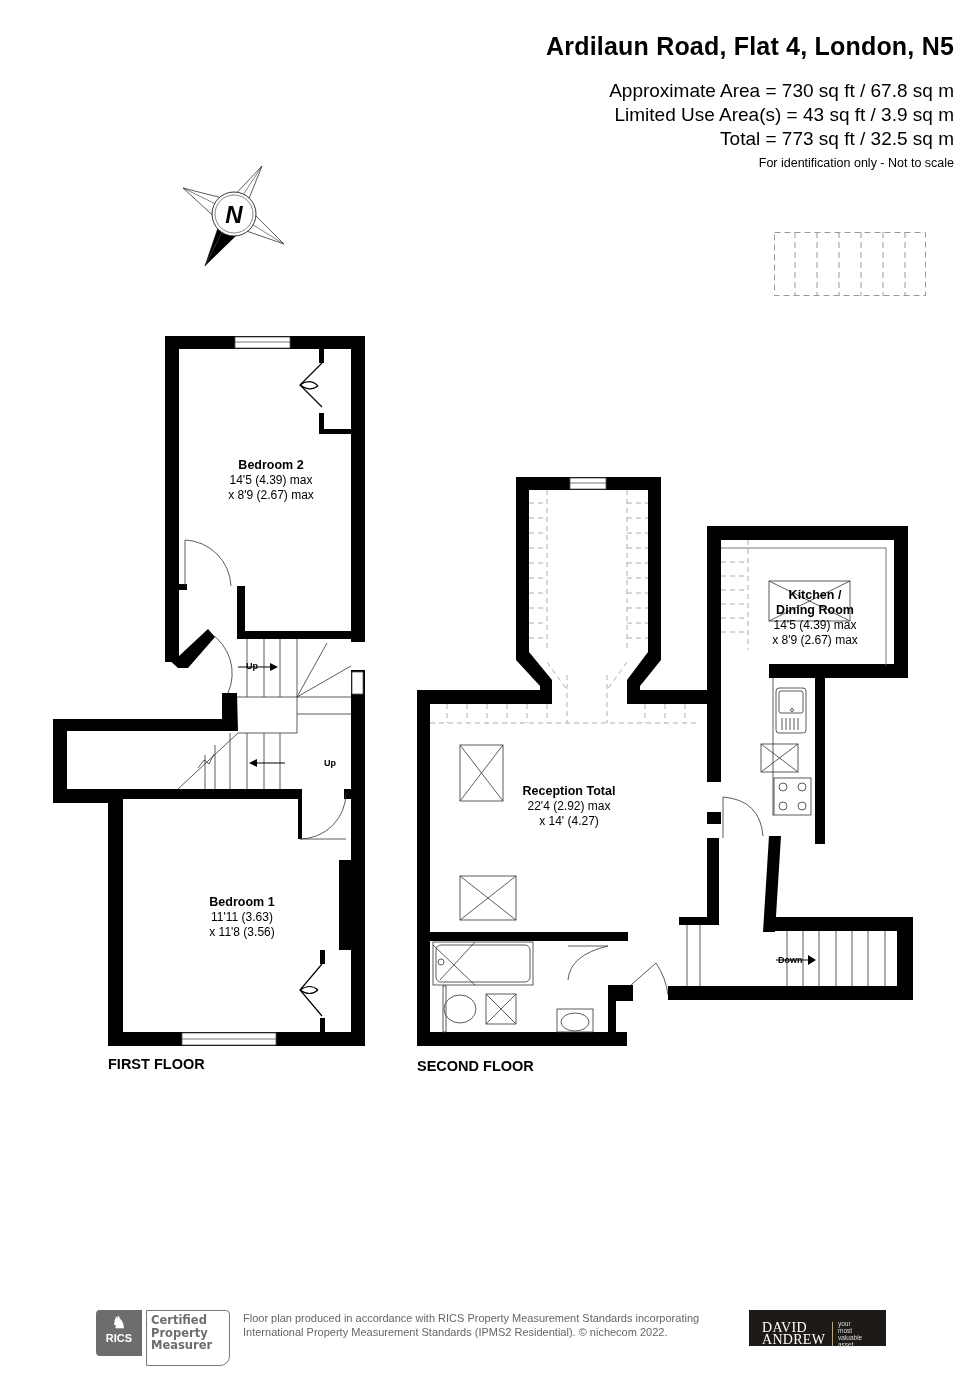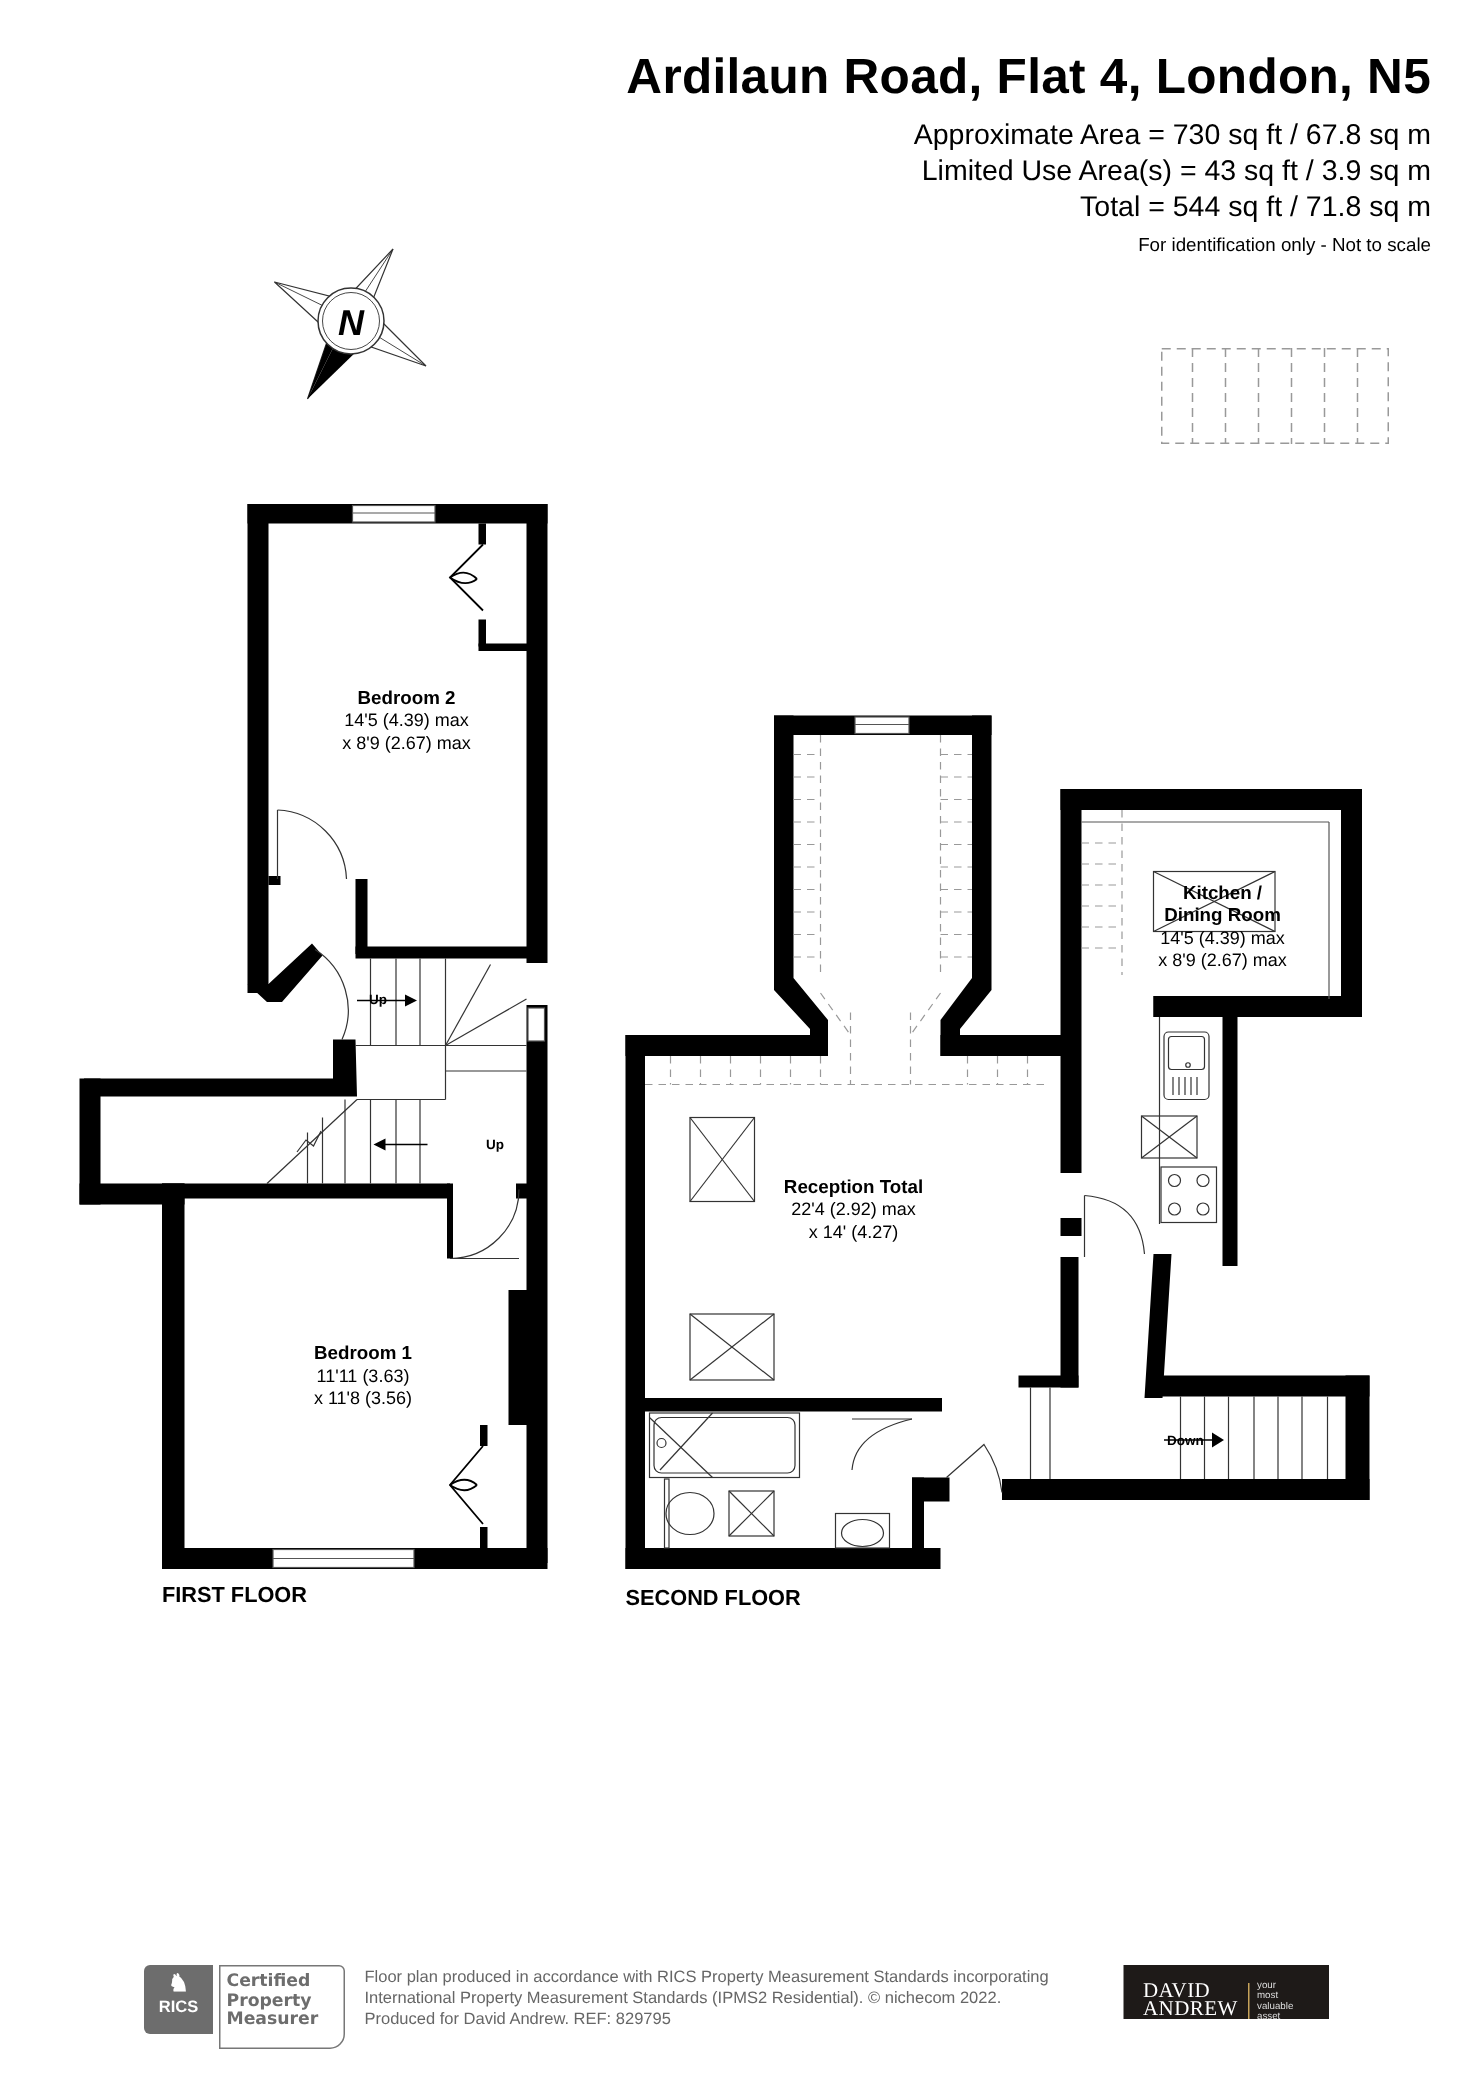--- a/index.html
+++ b/index.html
@@ -1,18 +1,18 @@
 <!DOCTYPE html>
 <html><head>
 <meta charset="utf-8">
 <style>
   html, body { margin: 0; padding: 0; background: #ffffff; }
   body { width: 980px; height: 1385px; position: relative; overflow: hidden; font-family: "Liberation Sans", sans-serif; color: #000; }
   .abs { position: absolute; }
-  #title { right: 26px; top: 32px; font-size: 33px; font-weight: bold; letter-spacing: 0.2px; white-space: nowrap; margin-left: 40px; }
+  #title { right: 26px; top: 32px; font-size: 25px; font-weight: bold; letter-spacing: 0.2px; white-space: nowrap; margin-left: 40px; }
   .area-line { right: 26px; font-size: 19px; white-space: nowrap; }
   #area1 { top: 80px; }
   #area2 { top: 104px; }
   #area3 { top: 128px; }
   #disclaimer { right: 26px; top: 156px; font-size: 12.5px; white-space: nowrap; }
   #legend-box { left: 774px; top: 232px; width: 152px; height: 64px; text-align: center; font-size: 15.5px; font-weight: bold; line-height: 19px; padding-top: 12px; box-sizing: border-box; }
   #legend-box svg { position: absolute; left: 0; top: 0; }
   #legend-text { position: relative; }
   #plan { left: 0; top: 0; }
   .room-label { position: absolute; text-align: center; font-size: 12px; line-height: 15px; white-space: nowrap; transform: translateX(-50%); }
@@ -28,21 +28,21 @@
   #brand-name { position: absolute; left: 13px; top: 12px; font-family: "Liberation Serif", serif; font-size: 14px; line-height: 12px; letter-spacing: 0.3px; }
   #brand-divider { position: absolute; left: 83px; top: 12px; width: 1px; height: 24px; background: #c7a35a; }
   #brand-tag { position: absolute; left: 89px; top: 10px; font-size: 6.5px; line-height: 7px; color: #ddd; }
 </style>
 </head>
 <body>
 
 <div id="title" class="abs">Ardilaun Road, Flat 4, London, N5</div>
 <div id="area1" class="abs area-line">Approximate Area = 730 sq ft / 67.8 sq m</div>
 <div id="area2" class="abs area-line">Limited Use Area(s) = 43 sq ft / 3.9 sq m</div>
-<div id="area3" class="abs area-line">Total = 544 sq ft / 71.8 sq m</div>
+<div id="area3" class="abs area-line">Total = 773 sq ft / 32.5 sq m</div>
 <div id="disclaimer" class="abs">For identification only - Not to scale</div>
 
 <div id="legend-box" class="abs">
   <svg width="152" height="64">
     <g stroke="#999" stroke-width="1" stroke-dasharray="6,4" fill="none">
       <rect x="0.5" y="0.5" width="151" height="63"></rect>
       <line x1="21" y1="0" x2="21" y2="64"></line>
         <line x1="43" y1="0" x2="43" y2="64"></line>
       <line x1="65" y1="0" x2="65" y2="64"></line>
         <line x1="87" y1="0" x2="87" y2="64"></line>
@@ -337,21 +337,20 @@
   </div>
   <div id="rics-cert">
     <div>Certified</div>
     <div>Property</div>
     <div>Measurer</div>
   </div>
 </div>
 <div id="footer-text" class="abs">
   <div>Floor plan produced in accordance with RICS Property Measurement Standards incorporating</div>
   <div>International Property Measurement Standards (IPMS2 Residential).   © nichecom 2022.</div>
-  <div>Produced for David Andrew.   REF:  829795</div>
 </div>
 <div id="brand" class="abs">
   <div id="brand-name">
     <div>DAVID</div>
     <div>ANDREW</div>
   </div>
   <div id="brand-divider"></div>
   <div id="brand-tag">
     <div>your</div>
     <div>most</div>

